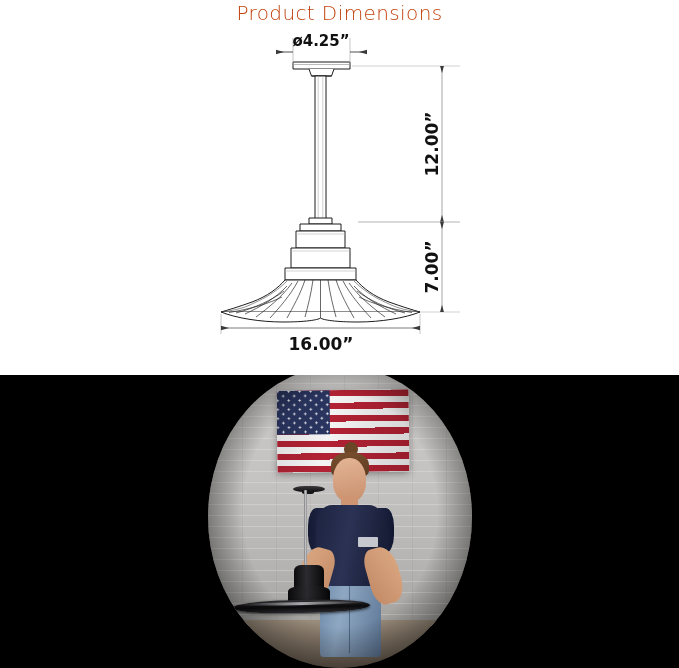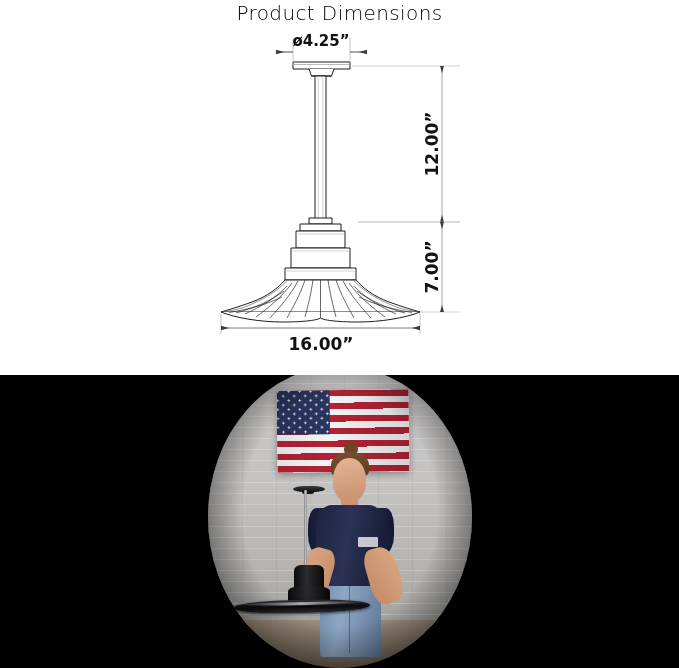--- a/index.html
+++ b/index.html
@@ -17,21 +17,21 @@
     position:absolute;left:0;top:0;width:679px;height:375px;
     background:#ffffff;
   }
   .drawing-title{
     position:absolute;left:0;top:1px;width:679px;
     text-align:center;
     font-family:"DejaVu Sans", sans-serif;
     font-size:20px;
     font-weight:300;
     letter-spacing:.4px;
-    color:#000000;
+    color:#c2410c;
   }
   .drawing-svg{position:absolute;left:0;top:0;width:679px;height:375px;}
 
   .dim-label{
     font-family:"DejaVu Sans", sans-serif;
     font-weight:bold;
     font-size:17px;
     fill:#111111;
   }
   .dim-label-sm{

